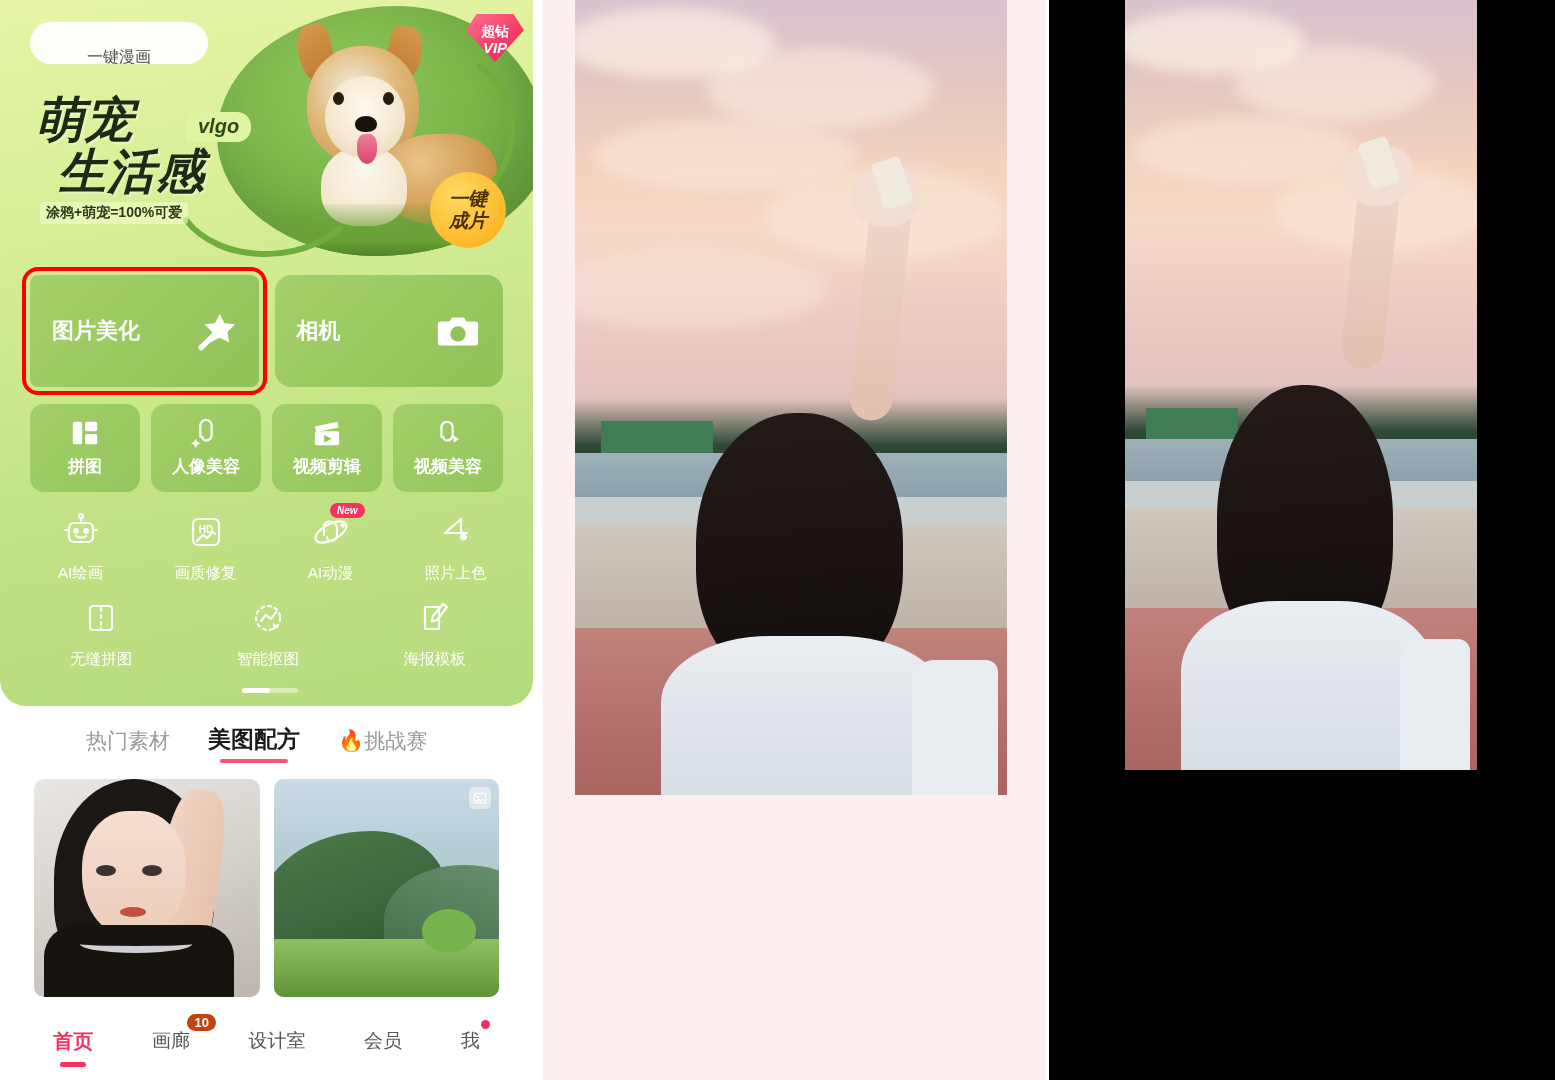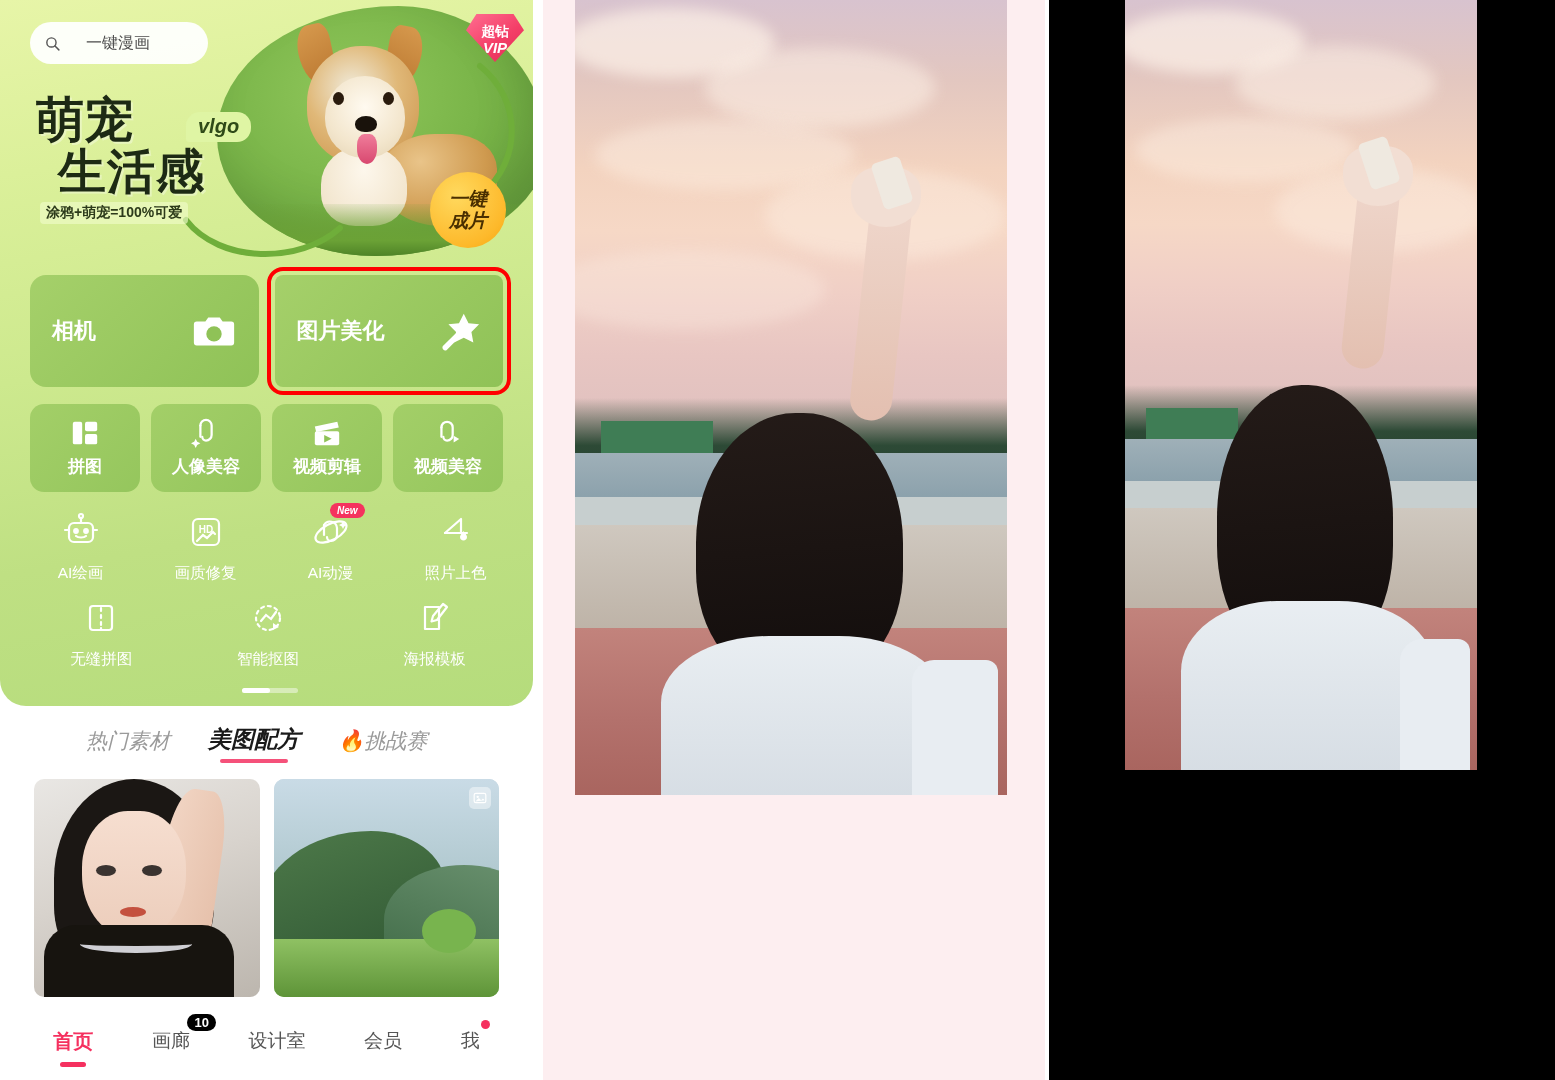--- a/index.html
+++ b/index.html
@@ -35,37 +35,37 @@
   .eye.r { left:124px; top:68px; }
   .nose { position:absolute; left:96px; top:92px; width:22px; height:16px; background:#19120b; border-radius:50% 50% 45% 45%; }
   .tongue { position:absolute; left:98px; top:110px; width:20px; height:30px; background:linear-gradient(180deg,#f07d9b,#d8486f); border-radius:40% 40% 55% 55%; }
   .dog-body { position:absolute; left:120px; top:110px; width:118px; height:92px; background:radial-gradient(ellipse at 35% 30%,#e9c489 0%,#cf9a4f 60%,#ae7734 100%); border-radius:50% 40% 45% 55%; }
   .dog-chest { position:absolute; left:62px; top:122px; width:86px; height:80px; background:radial-gradient(ellipse at 50% 30%,#fdf7ec,#efe0c4); border-radius:48% 48% 40% 40%; }
   .grass { position:absolute; left:0; bottom:0; width:100%; height:52px; background:linear-gradient(180deg,rgba(106,161,54,.1),#6ba236 70%,#4f8427 100%); }
 
   .search-pill {
     position:absolute; left:30px; top:22px; width:178px; height:42px;
     background:rgba(255,255,255,.93); border-radius:21px;
-    display:flex; align-items:center; gap:25px; padding:0 14px;
+    display:flex; align-items:center; gap:25px; padding:0 14px;flex-direction:column;
   }
   .search-pill .t { font-size:16px; color:#4b4b4b; }
 
   .vip-badge {
     position:absolute; left:466px; top:14px; width:58px; height:48px;
     display:flex; flex-direction:column; align-items:center; justify-content:center;
     background:linear-gradient(145deg,#ff6f91,#f43f68 55%,#e02a55);
     clip-path: polygon(18% 0%, 82% 0%, 100% 34%, 50% 100%, 0% 34%);
     color:#fff; line-height:1;
   }
   .vip-badge .v1 { font-size:14px; font-weight:bold; letter-spacing:-.5px; margin-top:2px; }
   .vip-badge .v2 { font-size:15px; font-weight:bold; font-style:italic; margin-top:2px; }
 
   .hero-title { position:absolute; left:36px; top:96px; z-index:3; }
   .ht1, .ht2 {
-    font-size:48px; font-weight:900; color:#1d2a14;
+    font-size:48px; font-weight:900; font-style:italic; color:#1d2a14;
     letter-spacing:1px; line-height:1.0; text-shadow:2px 2px 0 rgba(255,255,255,.35);
   }
   .ht2 { margin-top:4px; margin-left:22px; }
   .vlgo-tag {
     position:absolute; left:150px; top:16px; background:#dff5a4; color:#2f4a18;
     font-size:20px; font-weight:900; font-style:italic; padding:3px 12px 4px; border-radius:14px 14px 14px 3px;
   }
   .ht-sub {
     position:absolute; left:40px; top:202px; background:rgba(240,252,200,.65);
     color:#2c3a1a; font-size:14px; font-weight:bold; padding:2px 6px; border-radius:4px; z-index:3;
@@ -111,21 +111,21 @@
     font-size:10px; font-weight:bold; padding:2px 7px; border-radius:9px;
     font-style:italic;
   }
   .page-dots { position:absolute; left:242px; top:688px; width:56px; height:5px; border-radius:3px; background:rgba(255,255,255,.45); }
   .page-dots::before { content:""; position:absolute; left:0; top:0; width:28px; height:5px; border-radius:3px; background:#ffffff; }
 
   .p1-sheet {
     position:absolute; left:6px; top:710px; width:521px; height:310px;
     background:#ffffff; border-radius:22px;
   }
-  .sheet-tabs { display:flex; align-items:flex-end; gap:38px; padding:14px 0 0 80px;font-style:italic; }
+  .sheet-tabs { display:flex; align-items:flex-end; gap:38px; padding:14px 0 0 80px; }
   .sheet-tab { font-size:21px; color:#9a9a9a; position:relative; padding-bottom:10px; }
   .sheet-tab.active { color:#1a1a1a; font-weight:bold; font-size:23px; }
   .sheet-tab.active::after { content:""; position:absolute; left:12px; right:12px; bottom:2px; height:4px; border-radius:2px; background:#f5517a; }
 
   .cards { display:flex; gap:14px; padding:14px 28px 0; }
   .card { width:227px; height:218px; border-radius:10px; overflow:hidden; position:relative; }
   .card.a { background:linear-gradient(160deg,#e9e7e4 0%,#d8d3cd 45%,#bcb6ae 100%); }
   .card.b { background:linear-gradient(180deg,#c8d8e4 0%,#9db8b3 30%,#6f9670 62%,#7cb35f 100%); }
   .card-badge { position:absolute; right:8px; top:8px; width:22px; height:22px; border-radius:5px; background:rgba(255,255,255,.45); display:flex; align-items:center; justify-content:center; }
 
@@ -145,21 +145,21 @@
   .forest-bush { position:absolute; left:148px; bottom:44px; width:54px; height:44px; background:#78b44e; border-radius:50%; }
 
   .p1-nav {
     position:absolute; left:6px; top:1002px; width:521px; height:78px;
     background:#ffffff; border-radius:22px 22px 0 0;
     display:flex; align-items:center; justify-content:space-around; padding:0 18px;
   }
   .nav-item { position:relative; font-size:19px; color:#555; }
   .nav-item.active { color:#f5305f; font-weight:bold; font-size:20px; }
   .nav-item.active::after { content:""; position:absolute; left:50%; transform:translateX(-50%); bottom:-12px; width:26px; height:5px; border-radius:3px; background:#f5305f; }
-  .nav-count { position:absolute; right:-26px; top:-14px; background:#000000; color:#fff; font-size:13px; font-weight:bold; border-radius:12px; padding:1px 7px; }
+  .nav-count { position:absolute; right:-26px; top:-14px; background:#c2410c; color:#fff; font-size:13px; font-weight:bold; border-radius:12px; padding:1px 7px; }
   .nav-dot { position:absolute; right:-10px; top:-8px; width:9px; height:9px; border-radius:50%; background:#f5305f; }
 
   
   .gap { width:10px; background:#ffffff; height:1080px; }
   .p2 { position:relative; width:502px; height:1080px; background:#fdeef0; overflow:hidden; }
   .p2-photo {
     position:absolute; left:32px; top:0; width:432px; height:795px; overflow:hidden;
   }
   .ph-sky { position:absolute; left:0; top:0; width:100%; height:56%;
     background:linear-gradient(180deg,#d8c3cf 0%,#e3c7c0 18%,#f3d3bf 38%,#f6d8c6 52%,#f0cfc6 66%, #e8c6c2 80%, #ddbfbe 100%); }
@@ -233,32 +233,32 @@
       <div class="vlgo-tag">vlgo</div>
     </div>
     <div class="ht-sub">涂鸦+萌宠=100%可爱</div>
 
     <div class="oneclick">
       <span>一键</span>
       <span>成片</span>
     </div>
 
     <div class="big-row">
+      <div class="big-tile hl-red">
+        <span>图片美化</span>
+        <svg class="icon-wand" viewBox="0 0 48 48" fill="#fff">
+          <path d="M30 6 l5 10 11 1 -8 8 2 11 -10 -5 -10 5 2 -11 -8 -8 11 -1z"></path>
+          <path d="M22 26 L8 40 a3 3 0 0 0 4 4 L26 30z"></path>
+        </svg>
+      </div>
       <div class="big-tile">
         <span>相机</span>
         <svg class="icon-cam" viewBox="0 0 48 48" fill="#fff">
           <path d="M6 14h9l3-4h12l3 4h9a3 3 0 0 1 3 3v19a3 3 0 0 1-3 3H6a3 3 0 0 1-3-3V17a3 3 0 0 1 3-3z"></path>
           <circle cx="24" cy="27" r="8" fill="#8fc257"></circle>
-        </svg>
-      </div>
-      <div class="big-tile hl-red">
-        <span>图片美化</span>
-        <svg class="icon-wand" viewBox="0 0 48 48" fill="#fff">
-          <path d="M30 6 l5 10 11 1 -8 8 2 11 -10 -5 -10 5 2 -11 -8 -8 11 -1z"></path>
-          <path d="M22 26 L8 40 a3 3 0 0 0 4 4 L26 30z"></path>
         </svg>
       </div>
     </div>
 
     <div class="mid-row">
       <div class="mid-tile">
         <svg viewBox="0 0 32 32" fill="#fff">
           <rect x="3" y="4" width="10" height="24" rx="2"></rect>
             <rect x="16" y="4" width="13" height="10" rx="2"></rect>
             <rect x="16" y="17" width="13" height="11" rx="2"></rect>

